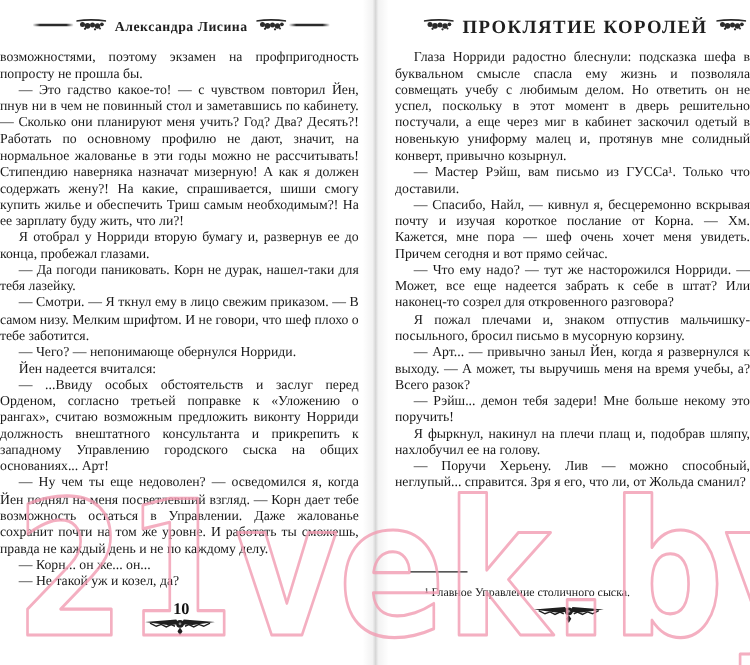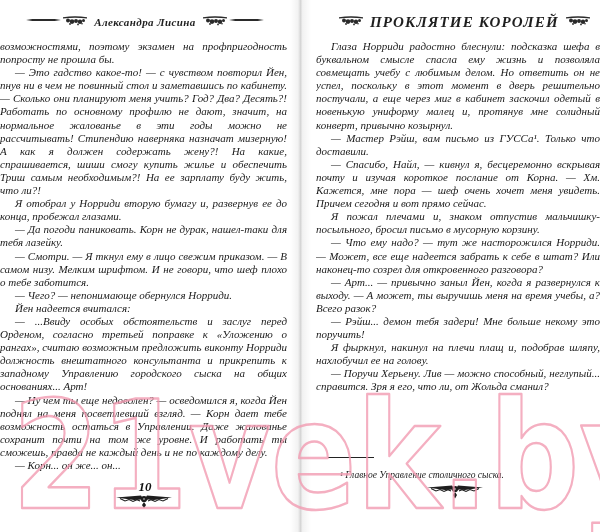--- a/index.html
+++ b/index.html
@@ -1,21 +1,21 @@
 <!DOCTYPE html>
 <html lang="ru"><head>
 <meta charset="utf-8">
 <style>
   html,body{margin:0;padding:0;}
   body{
     width:600px;height:532px;position:relative;overflow:hidden;
     background:#ffffff;
     font-family:"Liberation Serif", serif;
   }
-  .page{position:absolute;top:0;height:532px;background:#ffffff;font-style:italic;}
+  .page{position:absolute;top:0;height:532px;background:#ffffff;}
   .page-left{left:0;width:290px;}
   .page-right{left:311px;width:289px;}
   .gutter{
     position:absolute;left:290px;top:0;width:21px;height:532px;
     background:linear-gradient(90deg, rgba(0,0,0,0) 0%, rgba(0,0,0,0.05) 38%,
       rgba(0,0,0,0.16) 50%, rgba(0,0,0,0.05) 60%, rgba(0,0,0,0) 100%);
   }
   .page-header{
     display:flex;align-items:center;gap:2px;
     margin:13px 26px 0 26px;height:18px;
@@ -148,22 +148,22 @@
           <circle cx="19" cy="8.8" r="0.8" fill="#2a2a2a"></circle>
       </svg>
     </span>
     <span class="rule"></span>
   </div>
   <div class="page-body">
 
   <p class="para">Глаза Норриди радостно блеснули: подсказка шефа в буквальном смысле спасла ему жизнь и позволяла совмещать учебу с любимым делом. Но ответить он не успел, поскольку в этот момент в дверь решительно постучали, а еще через миг в кабинет заскочил одетый в новенькую униформу малец и, протянув мне солидный конверт, привычно козырнул.</p>
       <p class="para">— Мастер Рэйш, вам письмо из ГУССа¹. Только что доставили.</p>
       <p class="para">— Спасибо, Найл, — кивнул я, бесцеремонно вскрывая почту и изучая короткое послание от Корна. — Хм. Кажется, мне пора — шеф очень хочет меня увидеть. Причем сегодня и вот прямо сейчас.</p>
+      <p class="para">— Что ему надо? — тут же насторожился Норриди. — Может, все еще надеется забрать к себе в штат? Или наконец-то созрел для откровенного разговора?</p>
       <p class="para">Я пожал плечами и, знаком отпустив мальчишку-посыльного, бросил письмо в мусорную корзину.</p>
-      <p class="para">— Что ему надо? — тут же насторожился Норриди. — Может, все еще надеется забрать к себе в штат? Или наконец-то созрел для откровенного разговора?</p>
       <p class="para">— Арт... — привычно заныл Йен, когда я развернулся к выходу. — А может, ты выручишь меня на время учебы, а? Всего разок?</p>
       <p class="para">— Рэйш... демон тебя задери! Мне больше некому это поручить!</p>
       <p class="para">Я фыркнул, накинул на плечи плащ и, подобрав шляпу, нахлобучил ее на голову.</p>
       <p class="para">— Поручи Херьену. Лив — можно способный, неглупый... справится. Зря я его, что ли, от Жольда сманил?</p>
     </div>
   <div class="footnote">
     <div class="footnote-rule"></div>
     <p class="footnote-text">¹ Главное Управление столичного сыска.</p>
   </div>
   <div class="page-footer">

